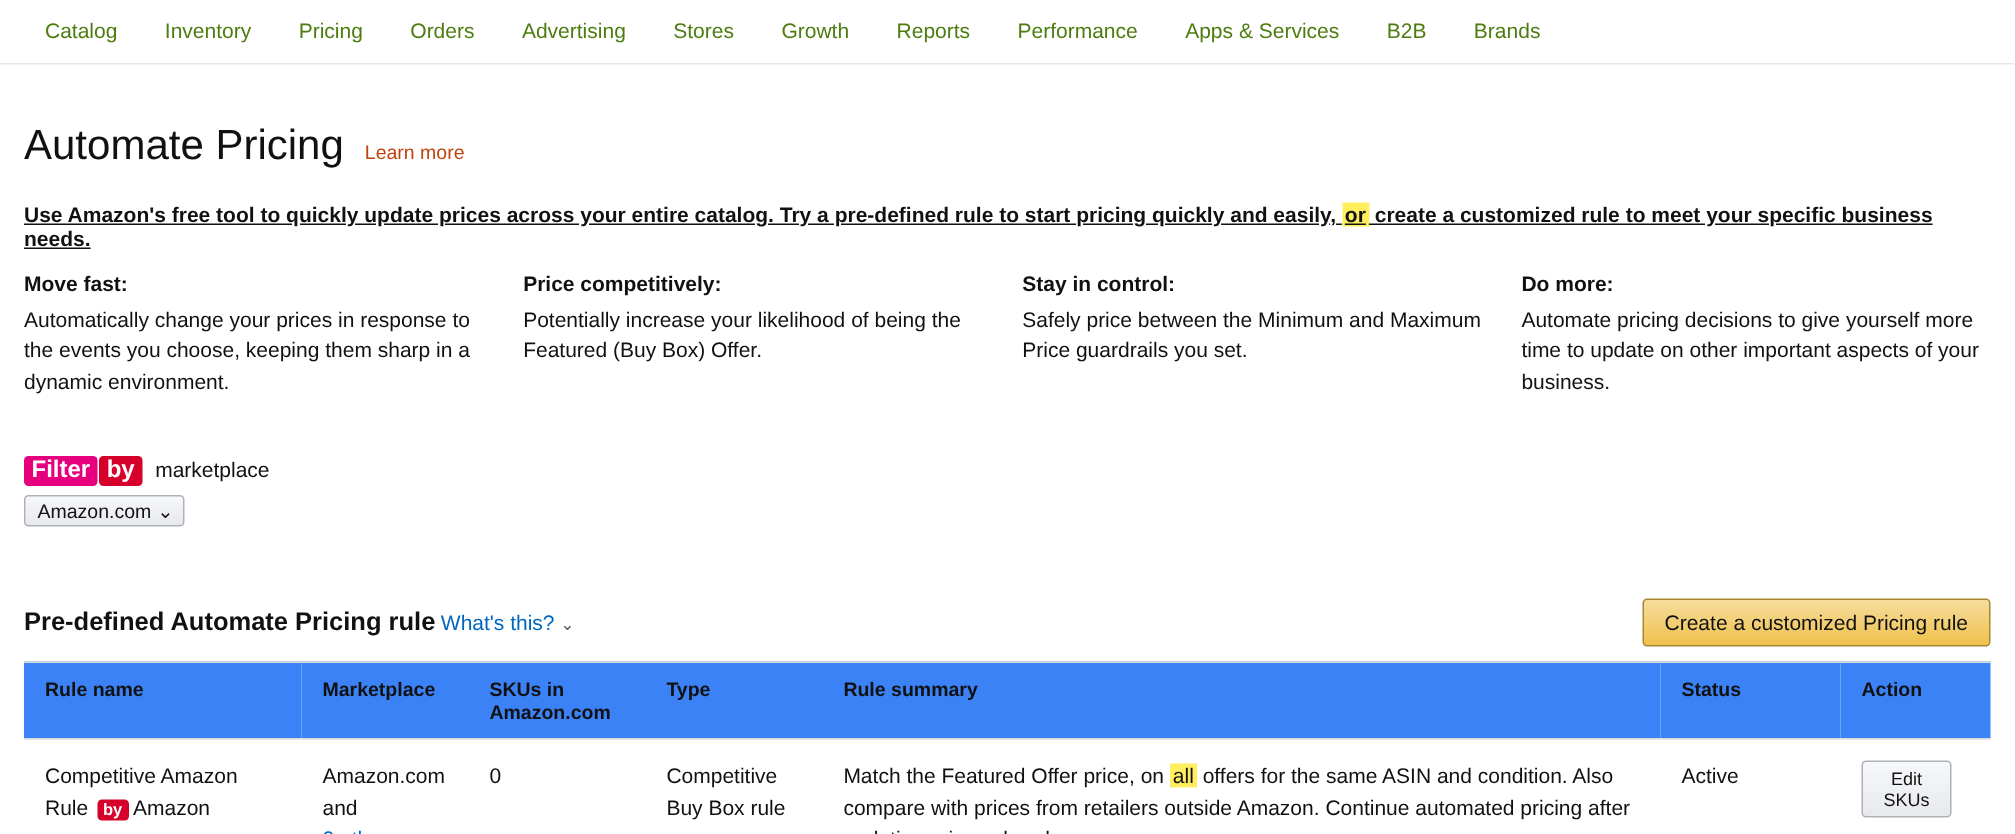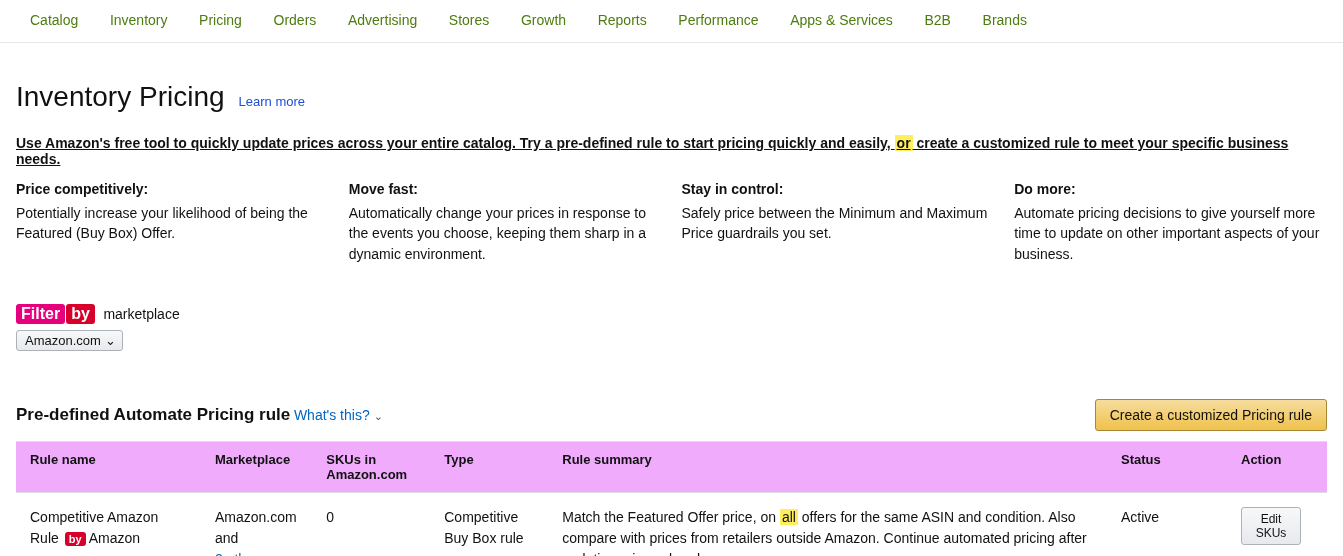--- a/index.html
+++ b/index.html
@@ -2,42 +2,42 @@
 <html><head>
 <meta charset="utf-8">
 <style>
 * { margin: 0; padding: 0; box-sizing: border-box; }
 body { font-family: "Amazon Ember", Arial, sans-serif; color: #111; font-size: 13px; background: #fff; }
 .nav { border-bottom: 1px solid #e7e7e7; padding: 12px 30px 14px; }
 .nav a { color: #4d7c0f; text-decoration: none; margin-right: 28px; font-size: 14px; }
 .page { padding: 20px 16px 40px; }
 .h1wrap { display: flex; align-items: baseline; margin: 18px 0 22px; }
 h1 { font-size: 28px; font-weight: 400; color: #111; }
-.learn { color: #1d4ed8; font-size: 13px; margin-left: 14px; text-decoration: none; }
+.learn { color: #c2410c; font-size: 13px; margin-left: 14px; text-decoration: none; }
 .intro { font-size: 14px; margin-bottom: 14px; text-decoration: underline; }
 .intro b, .intro .hl { font-weight: 700; }
 .hl { background: #ffef5e; padding: 0 2px; }
 .cols4 { display: flex; gap: 20px; margin-bottom: 40px; }
 .col { flex: 1; }
 .col h3 { font-size: 14px; font-weight: 700; margin-bottom: 6px; }
 .col p { font-size: 14px; line-height: 1.45; color: #111; }
 .filterline { margin-bottom: 6px; }
 .pill { display: inline-block; color: #fff; font-size: 16px; font-weight: 700; padding: 1px 5px; border-radius: 3px; margin-right: 1px; }
 .pill.p1 { background: #e6007e; }
 .pill.p2 { background: #d6002b; }
 .filterlbl { font-size: 14px; margin-left: 4px; }
 .selectwrap { display: inline-block; background: linear-gradient(#f7f8fa,#e7e9ec); border: 1px solid #adb1b8; border-radius: 3px; padding: 2px 6px 2px 8px; font-size: 13px; cursor: pointer; }
 .selectwrap .chev { margin-left: 4px; }
 .tablehead { display: flex; align-items: center; justify-content: space-between; margin: 48px 0 10px; }
 .whatsthis { color: #0066c0; font-size: 14px; margin-left: 0; text-decoration: none; }
 .whatsthis .chev { font-size: 11px; color: #555; margin-left: 4px; }
 .btn-primary { background: linear-gradient(#f6dd9e,#f0c14b); border: 1px solid #a88734; border-radius: 3px; padding: 7px 14px; font-size: 14px; cursor: pointer; color: #111; }
 .btn-secondary { background: linear-gradient(#f7f8fa,#e7e9ec); border: 1px solid #adb1b8; border-radius: 3px; padding: 4px 10px; font-size: 12px; cursor: pointer; color: #111; }
 table { width: 100%; border-collapse: collapse; border-top: 1px solid #ddd; }
-th { text-align: left; background: #f0abfc; font-size: 13px; font-weight: 700; padding: 10px 14px; border-bottom: 1px solid #ddd; vertical-align: top; }
+th { text-align: left; background: #3b82f6; font-size: 13px; font-weight: 700; padding: 10px 14px; border-bottom: 1px solid #ddd; vertical-align: top; }
 td { padding: 14px 14px 10px; font-size: 14px; vertical-align: top; line-height: 1.5; }
 .bypill { background: #d6002b; color: #fff; font-size: 11px; font-weight: 700; padding: 1px 4px; border-radius: 3px; margin-left: 2px; }
 .linktxt { color: #0066c0; cursor: pointer; }
 .col-rule { width: 185px; }
 .col-market { width: 110px; }
 .col-skus { width: 118px; }
 .col-type { width: 118px; }
 .col-status { width: 120px; }
 .col-action { width: 100px; text-align: left; }
 td.col-action { text-align: right; padding-right: 26px; }
@@ -56,36 +56,36 @@
   <a>Reports</a>
   <a>Performance</a>
   <a>Apps &amp; Services</a>
   <a>B2B</a>
   <a>Brands</a>
 </div>
 
 <div class="page">
 
   <div class="h1wrap">
-    <h1>Inventory Pricing</h1>
+    <h1>Automate Pricing</h1>
     <a class="learn">Learn more</a>
   </div>
 
   <div class="intro">
     <b>Use Amazon's free tool to quickly update prices across your entire catalog. Try a pre-defined rule to start pricing quickly and easily, </b><span class="hl">or</span><b> create a customized rule to meet your specific business needs.</b>
   </div>
 
   <div class="cols4">
     <div class="col">
+      <h3>Move fast:</h3>
+      <p>Automatically change your prices in response to the events you choose, keeping them sharp in a dynamic environment.</p>
+    </div>
+    <div class="col">
       <h3>Price competitively:</h3>
       <p>Potentially increase your likelihood of being the Featured (Buy Box) Offer.</p>
-    </div>
-    <div class="col">
-      <h3>Move fast:</h3>
-      <p>Automatically change your prices in response to the events you choose, keeping them sharp in a dynamic environment.</p>
     </div>
     <div class="col">
       <h3>Stay in control:</h3>
       <p>Safely price between the Minimum and Maximum Price guardrails you set.</p>
     </div>
     <div class="col">
       <h3>Do more:</h3>
       <p>Automate pricing decisions to give yourself more time to update on other important aspects of your business.</p>
     </div>
   </div>

